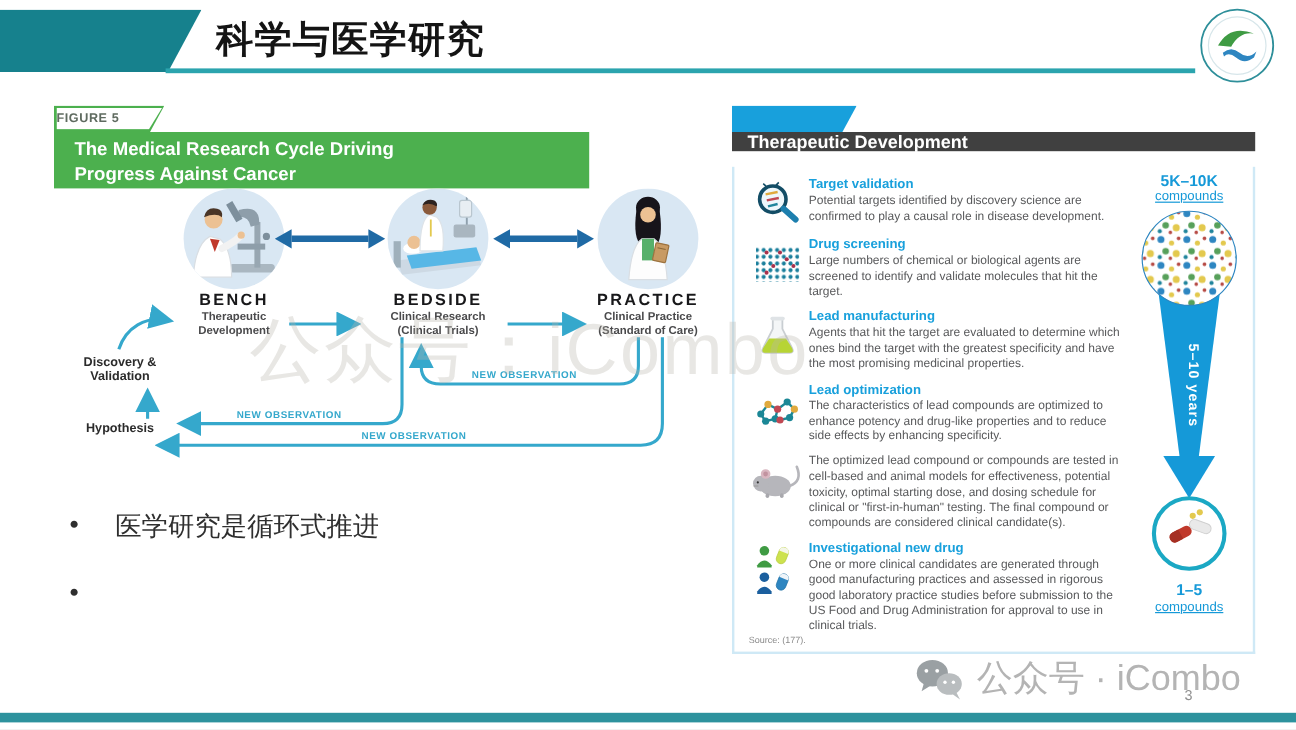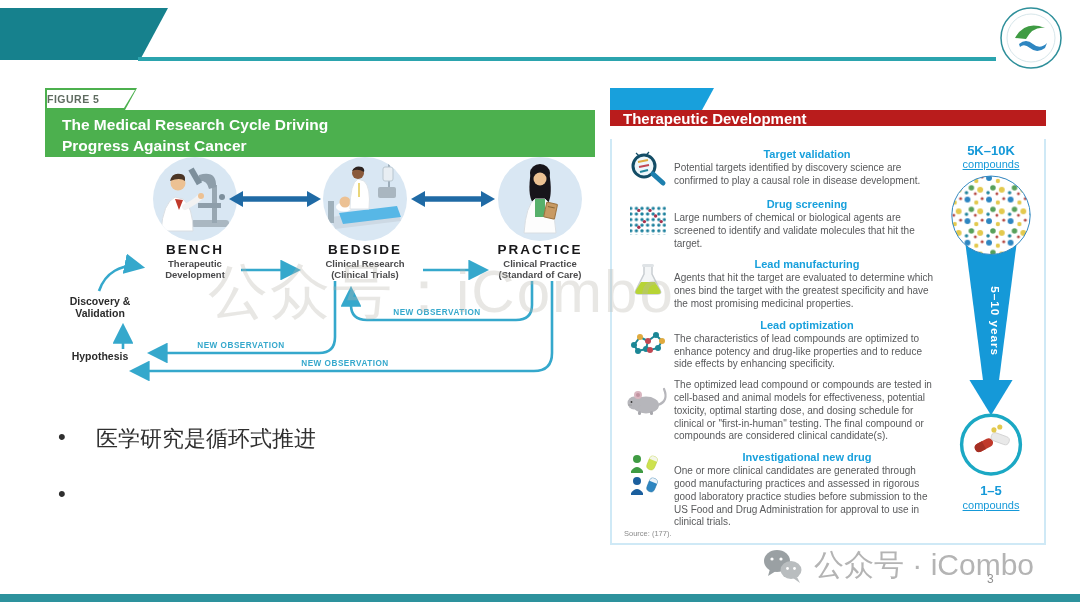--- a/index.html
+++ b/index.html
@@ -19,33 +19,33 @@
   .tag{height:22px;}
   .tag-outer{position:absolute;inset:0;clip-path:polygon(0 0,100% 0,calc(100% - 12px) 100%,0 100%);}
   .tag-inner{position:absolute;inset:2px;background:#fff;clip-path:polygon(0 0,100% 0,calc(100% - 11px) 100%,0 100%);
              display:flex;align-items:center;padding-left:0;font-size:10.5px;font-weight:bold;letter-spacing:.5px;}
   .tag-green .tag-outer{background:#4cb04e;}
   .tag-green .tag-inner{color:#5f6b60;}
   .tag-blue .tag-outer{background:#18a0dc;}
   .tag-blue .tag-inner{color:#3d5b70;margin-top:27px;}
 
   
-  .fig-banner{left:45px;top:110px;width:550px;height:47px;background:#4cb04e;color:#fff;
+  .fig-banner{left:45px;top:110px;width:446px;height:47px;background:#4cb04e;color:#fff;
               font-weight:bold;font-size:15.5px;line-height:1.35;padding:5px 0 0 17px;box-sizing:border-box;}
   .fig-banner span{display:block;width:330px;}
 
   
-  .sb-banner{left:610px;top:110px;width:436px;height:16px;background:#b91c1c;color:#fff;
+  .sb-banner{left:610px;top:110px;width:436px;height:16px;background:#404040;color:#fff;
              font-weight:bold;font-size:15px;display:flex;align-items:center;padding-left:13px;box-sizing:border-box;}
   .sb-box{left:610px;top:139px;width:436px;height:406px;background:#fff;border:2px solid #cfe9f6;border-top:none;box-sizing:border-box;}
   .stages{position:absolute;left:10px;top:9px;width:318px;}
   .stage{display:flex;margin-bottom:8px;}
   .stage-icon{flex:0 0 52px;display:flex;justify-content:center;align-items:flex-start;padding-top:2px;}
   .stage-text{flex:1;}
-  .stage-title{color:#18a0dc;font-weight:bold;font-size:11px;margin-bottom:2px;text-align:center;}
+  .stage-title{color:#18a0dc;font-weight:bold;font-size:11px;margin-bottom:2px;}
   .stage-desc{color:#58595b;font-size:10px;line-height:1.28;}
   .src{position:absolute;left:12px;bottom:5px;font-size:7.5px;color:#8a8a8a;}
   .funnel-col{position:absolute;left:330px;top:5px;width:98px;text-align:center;}
   .fun-val{color:#1599d8;font-weight:bold;font-size:13px;line-height:1.1;}
   .fun-unit{color:#1599d8;font-size:11px;margin-bottom:2px;text-decoration:underline;}
 
   
   .bullets{left:58px;top:424px;color:#2f2f2f;font-size:22px;}
   .bullet-row{display:flex;margin-bottom:27px;}
   .bullet-mark{width:38px;}
@@ -59,20 +59,21 @@
                 color:#b4b4b4;font-size:30px;}
   .page-num{left:987px;top:572px;font-size:12px;color:#909090;}
   .bottom-bar{left:0;top:594px;width:1080px;height:8px;background:#2d929d;}
 </style>
 </head>
 <body>
 
 <div class="slide">
 
   <div class="abs hdr-shape"></div>
+  <div class="abs hdr-title">科学与医学研究</div>
   <div class="abs hdr-line"></div>
   <div class="abs logo">
     <svg width="64" height="64" viewBox="0 0 64 64">
       <circle cx="32" cy="32" r="30" fill="#ffffff" stroke="#2e8f9a" stroke-width="1.5"></circle>
       <circle cx="32" cy="32" r="24" fill="none" stroke="#d7e6ea" stroke-width="1"></circle>
       <path d="M16,32 Q26,14 46,22 Q34,20 27,33 Z" fill="#3f9b43"></path>
       <path d="M20,38 Q27,32 34,38 Q41,44 48,37 L46,42 Q38,48 31,42 Q25,37 21,41 Z" fill="#2e86c1"></path>
     </svg>
   </div>
 

